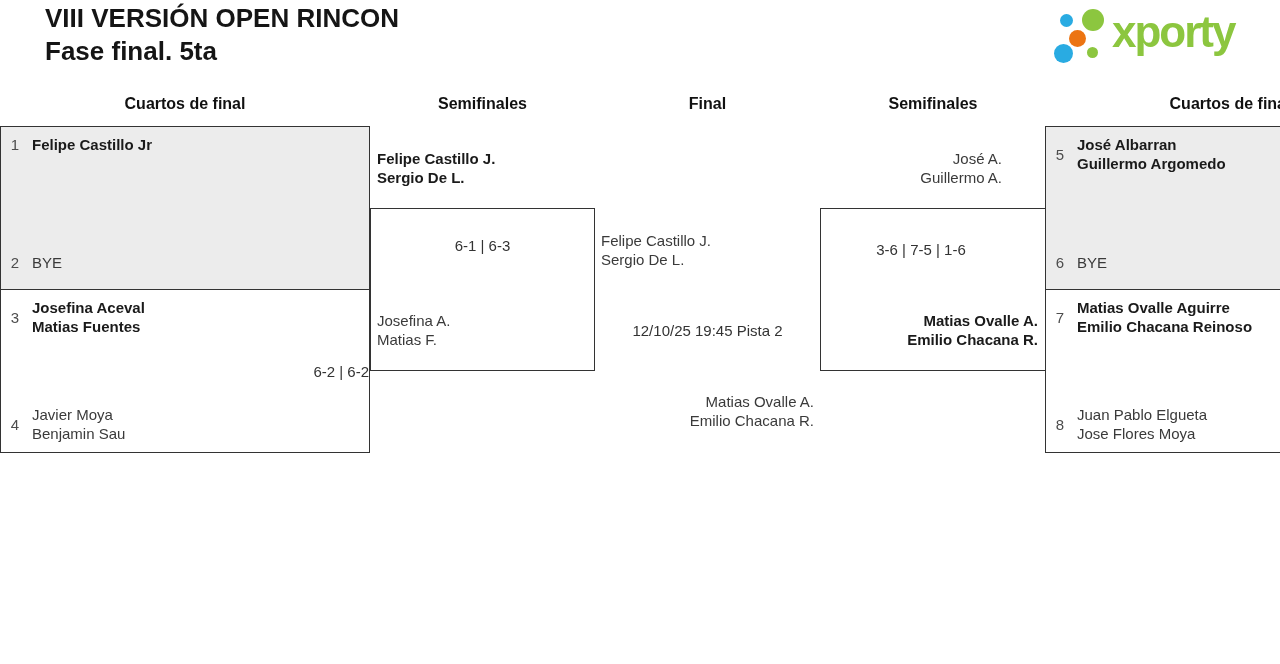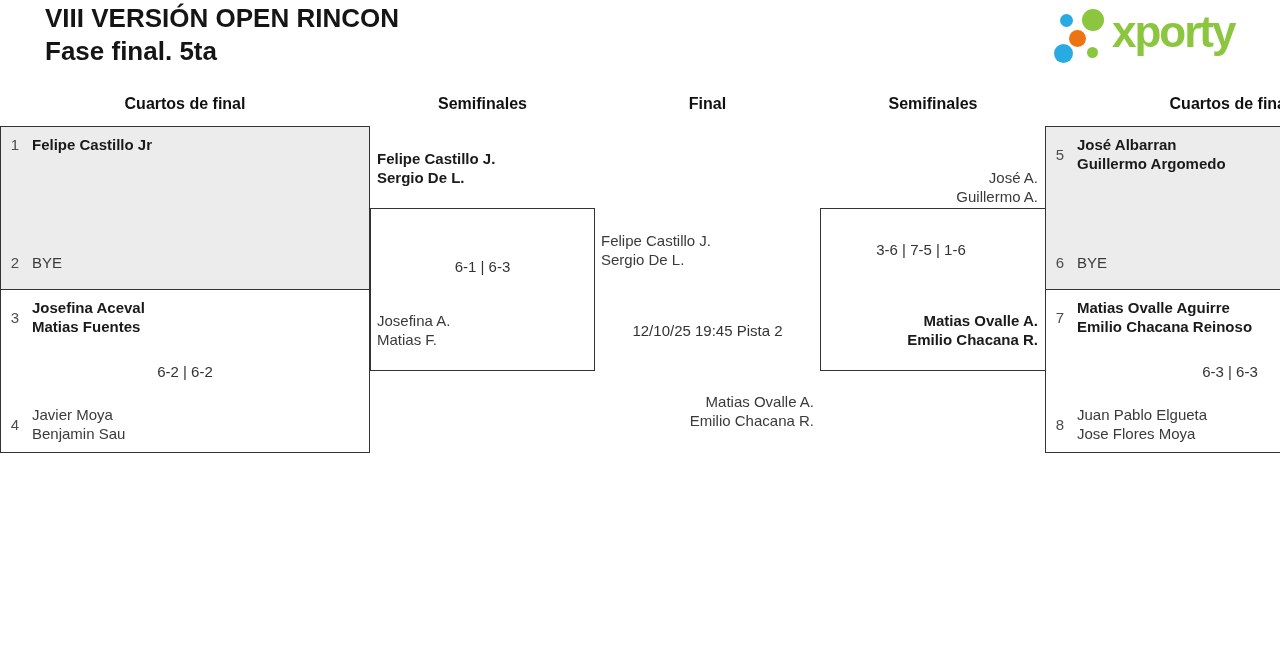--- a/index.html
+++ b/index.html
@@ -24,21 +24,21 @@
   .box.bye-bg { background: #ececec; }
 
   .team { position: absolute; left: 7px; display: flex; align-items: center; gap: 10px; }
   .team.top { top: 8px; }
   .team.bottom { bottom: 9px; }
   .team.bottom.single { bottom: 17px; }
   .seed { min-width: 14px; font-size: 15px; color: #4d4d4d; text-align: center; }
   .players { font-size: 15px; line-height: 19px; color: #3a3a3a; white-space: nowrap; }
   .players.winner { font-weight: bold; color: #1a1a1a; }
 
-  .score { position: absolute; left: 0; right: 0; text-align: center; font-size: 15px; color: #333; white-space: nowrap; }
+  .score { position: absolute; left: 0; right: 0; text-align: right; font-size: 15px; color: #333; white-space: nowrap; }
   .score.mid { top: 50%; transform: translateY(-50%); }
 
   
   .float-team { position: absolute; font-size: 15px; line-height: 19px; color: #3a3a3a; white-space: nowrap; }
   .float-team.winner { font-weight: bold; color: #1a1a1a; }
   .float-team.right-align { text-align: right; }
   .float-score { position: absolute; text-align: center; font-size: 15px; color: #333; white-space: nowrap; }
   .match-info { position: absolute; text-align: center; font-size: 15px; color: #333; white-space: nowrap; }
 </style>
 </head>
@@ -97,38 +97,38 @@
         <div>Benjamin Sau</div>
       </span>
     </div>
   </div>
 
   <div class="box" style="left:370px; top:208px; width:225px; height:163px;"></div>
   <div class="float-team winner" style="left:377px; top:149px;">
     <div>Felipe Castillo J.</div>
     <div>Sergio De L.</div>
   </div>
-  <div class="float-score" style="left:370px; width:225px; top:258px;">6-1 | 6-3</div>
+  <div class="float-score" style="left:370px; width:225px; top:237px;">6-1 | 6-3</div>
   <div class="float-team" style="left:377px; top:311px;">
     <div>Josefina A.</div>
     <div>Matias F.</div>
   </div>
 
   <div class="float-team" style="left:601px; top:231px;">
     <div>Felipe Castillo J.</div>
     <div>Sergio De L.</div>
   </div>
   <div class="match-info" style="left:595px; width:225px; top:322px;">12/10/25 19:45 Pista 2</div>
   <div class="float-team right-align" style="left:595px; width:219px; top:392px;">
     <div>Matias Ovalle A.</div>
     <div>Emilio Chacana R.</div>
   </div>
 
   <div class="box" style="left:820px; top:208px; width:226px; height:163px;"></div>
-  <div class="float-team right-align" style="left:828px; width:210px; top:149px;margin-top:19px;">
+  <div class="float-team right-align" style="left:792px; width:210px; top:149px;">
     <div>José A.</div>
     <div>Guillermo A.</div>
   </div>
   <div class="float-score" style="left:820px; width:202px; top:241px;">3-6 | 7-5 | 1-6</div>
   <div class="float-team right-align winner" style="left:828px; width:210px; top:311px;">
     <div>Matias Ovalle A.</div>
     <div>Emilio Chacana R.</div>
   </div>
 
   <div class="box bye-bg" style="left:1045px; top:126px; width:370px; height:164px;">

